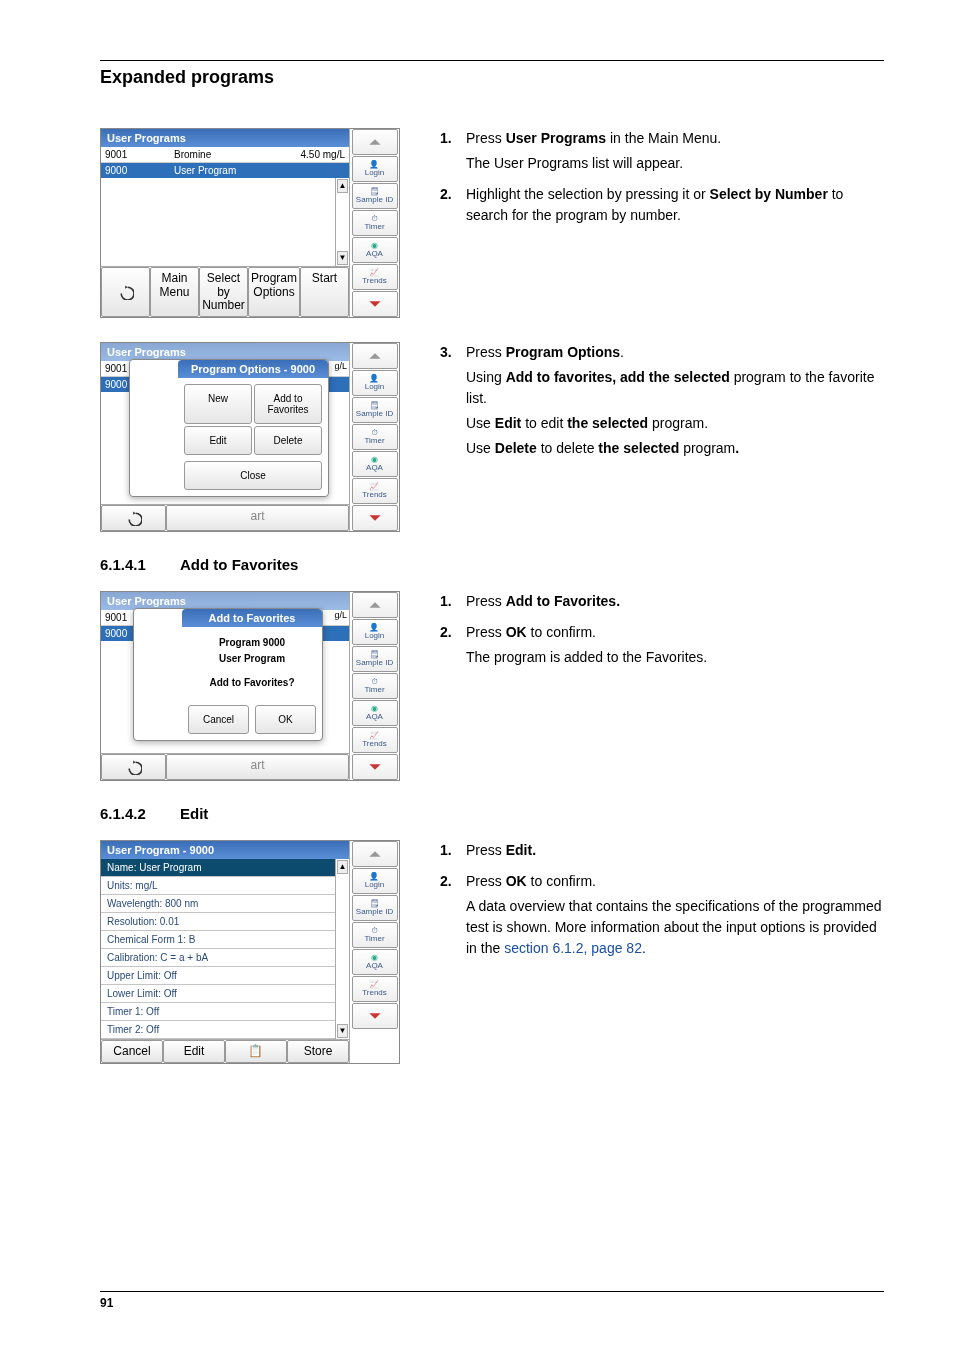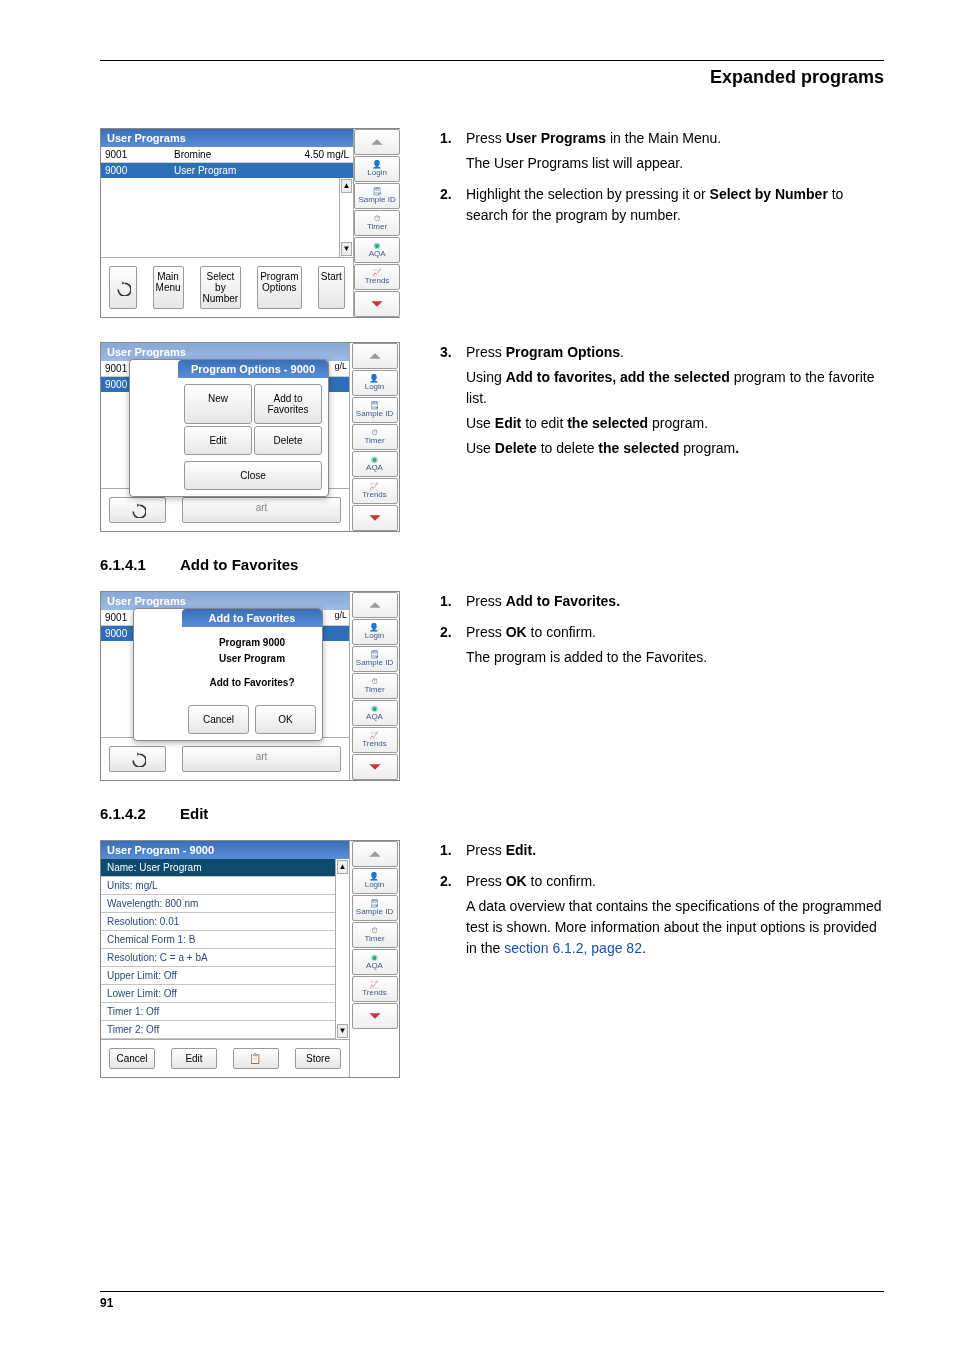--- a/index.html
+++ b/index.html
@@ -1,19 +1,19 @@
 <!DOCTYPE html>
 <html><head>
 <meta charset="utf-8">
 <style>
   * { box-sizing: border-box; margin: 0; padding: 0; }
   html, body { width: 954px; height: 1350px; font-family: Arial, Helvetica, sans-serif; background: #fff; color: #000; }
   .page { padding: 60px 70px 40px 100px; position: relative; height: 100%; }
   .hr-top { border-top: 1.5px solid #000; margin-bottom: 6px; }
-  .header-title { text-align: right; font-weight: bold; font-size: 18px; margin-bottom: 40px; }
+  .header-title { text-align: left; font-weight: bold; font-size: 18px; margin-bottom: 40px; }
   .row { display: flex; gap: 40px; margin-bottom: 24px; }
   .col-img { width: 300px; flex-shrink: 0; }
   .col-text { flex: 1; font-size: 14px; line-height: 1.5; }
   .step { display: flex; gap: 12px; margin-bottom: 6px; }
   .step-num { font-weight: bold; width: 14px; flex-shrink: 0; }
   .step-body { flex: 1; }
   .step-body p { margin-bottom: 4px; }
   .section-hdr { font-weight: bold; font-size: 15px; margin: 20px 0 18px 0; }
   .section-hdr .num { display: inline-block; width: 80px; }
   .link { color: #1a4fa3; }
@@ -24,21 +24,21 @@
   .sidebar { width: 50px; background: #fff; display: flex; flex-direction: column; align-items: center; gap: 1px; border-left: 1px solid #aaa; }
   .sidebar .sbtn { width: 46px; height: 26px; border: 1px solid #999; border-radius: 2px; background: linear-gradient(#fff,#eee); display: flex; flex-direction: column; align-items: center; justify-content: center; font-size: 8px; color: #3a5a8a; line-height: 1; }
   .sidebar .sbtn svg { width: 14px; height: 10px; }
   .panel { display: flex; }
   .main { flex: 1; display: flex; flex-direction: column; }
   .titlebar { background: linear-gradient(#3a6fb7,#5a8fd7); color: #fff; font-weight: bold; padding: 3px 6px; font-size: 11px; }
   .listrow { display: flex; padding: 2px 4px; font-size: 10px; gap: 39px; }
   .listrow.sel { background: #2d6fb8; color: #fff; }
   .spacer { flex: 1; background: #fff; }
   .bottombar { display: flex; border-top: 1px solid #aaa; }
-  .bottombar .btn { flex: 1; border: 1px solid #999; background: linear-gradient(#fff,#e6e6e6); padding: 4px 2px; text-align: center; font-size: 10px; margin: 8px; border-radius: 2px; line-height: 1.1; }
+  .bottombar .btn { flex: 1; border: 1px solid #999; background: linear-gradient(#fff,#e6e6e6); padding: 4px 2px; text-align: center; font-size: 12px; margin: 0; border-radius: 2px; line-height: 1.1; }
   .backbtn { width: 28px; display: flex; align-items: center; justify-content: center; }
 
   .popup-overlay { position: relative; }
   .popup { position: absolute; top: 16px; left: 28px; width: 200px; background: #fff; border: 1px solid #888; border-radius: 4px; box-shadow: 0 2px 6px rgba(0,0,0,0.3); z-index: 10; padding-left: 48px;}
   .popup .ptitle { background: linear-gradient(#3a6fb7,#5a8fd7); color: #fff; font-weight: bold; padding: 3px 6px; border-radius: 4px 4px 0 0; font-size: 11px; text-align: center;}
   .popup .pbody { padding: 6px; }
   .popup .pgrid { display: grid; grid-template-columns: 1fr 1fr; gap: 2px; }
   .popup .pbtn { border: 1px solid #999; background: linear-gradient(#fff,#e6e6e6); border-radius: 3px; padding: 8px 4px; text-align: center; font-size: 10px; }
   .popup .pclose { margin-top: 6px; }
   .popup .msg { text-align: center; font-size: 10px; padding: 8px 4px; line-height: 1.6; }
@@ -340,21 +340,21 @@
         <div class="panel">
           <div class="main">
             <div class="titlebar">User Program - 9000</div>
             <div style="display:flex">
               <div class="settings-list" style="flex:1" id="settings-rows">
                   <div class="srow sel">Name: User Program</div>
                   <div class="srow">Units: mg/L</div>
                   <div class="srow">Wavelength: 800 nm</div>
                   <div class="srow">Resolution: 0.01</div>
                   <div class="srow">Chemical Form 1: B</div>
-                  <div class="srow">Resolution: C = a + bA</div>
+                  <div class="srow">Calibration: C = a + bA</div>
                   <div class="srow">Upper Limit: Off</div>
                   <div class="srow">Lower Limit: Off</div>
                   <div class="srow">Timer 1: Off</div>
                   <div class="srow">Timer 2: Off</div>
                 </div>
               <div class="scroll-arrows">
                 <div class="ar">▲</div>
                 <div style="flex:1"></div>
                 <div class="ar">▼</div>
               </div>

